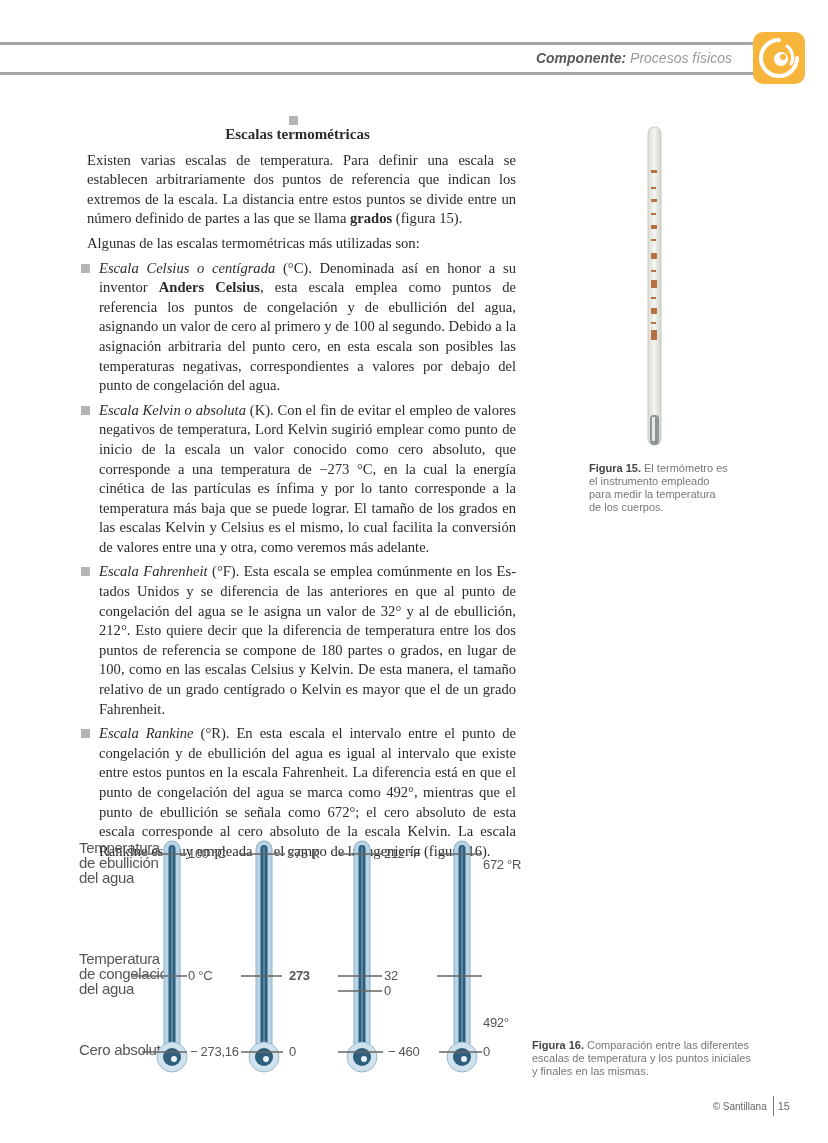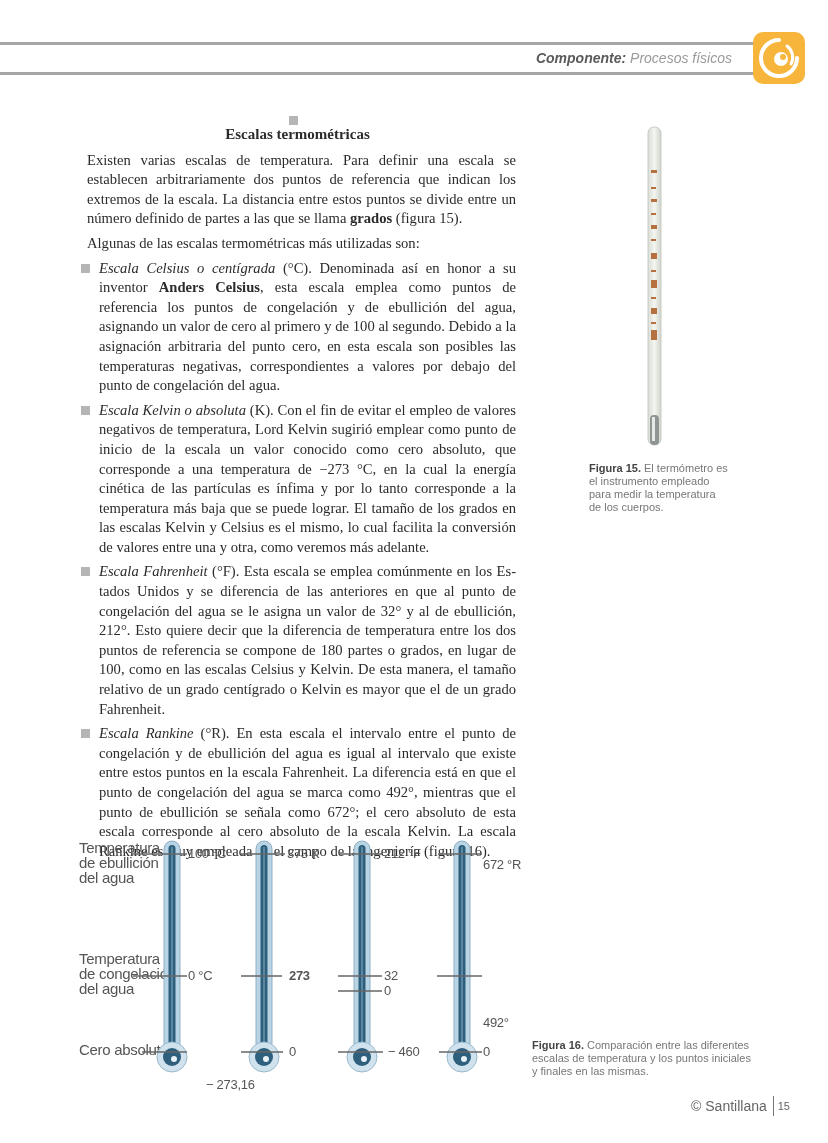--- a/index.html
+++ b/index.html
@@ -26,21 +26,21 @@
   .cap { position:absolute; font-family:Liberation Sans, sans-serif; font-size:11px; line-height:13px; color:#777; }
   .cap b { color:#444; }
   .cap15 { left:589px; top:462px; width:140px; }
   .cap16 { left:532px; top:1039px; width:220px; }
 
   .fig16 { position:absolute; left:70px; top:835px; width:460px; height:250px; }
   .flabel { position:absolute; font-family:"Liberation Sans", sans-serif; font-size:15px; line-height:15px; color:#555; letter-spacing:-0.3px; }
   .tick-lbl { position:absolute; font-family:"Liberation Sans", sans-serif; font-size:13px; color:#555; letter-spacing:-0.3px; }
 
   .footer { position:absolute; right:38px; top:1096px; display:flex; align-items:center; font-family:"Liberation Sans", sans-serif; }
-  .footer .copy { font-size:14px; color:#666; }
+  .footer .copy { font-size:10px; color:#666; }
   .footer .bar { width:1px; height:20px; background:#777; margin:0 4px 0 6px; }
   .footer .pg { font-size:11px; color:#666; }
 </style>
 </head>
 <body>
 
 <div class="hline hl-top"></div>
 <div class="hline hl-bot"></div>
 <div class="component">
   <span class="lbl">Componente:</span>
@@ -157,21 +157,21 @@
     <line x1="268" y1="217" x2="313" y2="217" stroke="#666" stroke-width="1.3"></line>
 
     <use href="#thermo" x="392" y="0"></use>
     <line x1="368" y1="19" x2="412" y2="19" stroke="#666" stroke-width="1.3"></line>
     <line x1="367" y1="141" x2="412" y2="141" stroke="#666" stroke-width="1.3"></line>
     <line x1="369" y1="217" x2="412" y2="217" stroke="#666" stroke-width="1.3"></line>
   </svg>
 
   <span class="tick-lbl" style="left:118px; top:11px;">100 °C</span>
   <span class="tick-lbl" style="left:118px; top:133px;">0 °C</span>
-  <span class="tick-lbl" style="left:136px; top:209px;margin-top:33px;">− 273,16</span>
+  <span class="tick-lbl" style="left:120px; top:209px;">− 273,16</span>
 
   <span class="tick-lbl" style="left:217px; top:11px;text-align:center;">373 K</span>
   <span class="tick-lbl" style="left:219px; top:133px;font-weight:bold;">273</span>
   <span class="tick-lbl" style="left:219px; top:209px;">0</span>
 
   <span class="tick-lbl" style="left:314px; top:11px;">212 °F</span>
   <span class="tick-lbl" style="left:314px; top:133px;">32</span>
   <span class="tick-lbl" style="left:314px; top:148px;">0</span>
   <span class="tick-lbl" style="left:318px; top:209px;">− 460</span>
 

